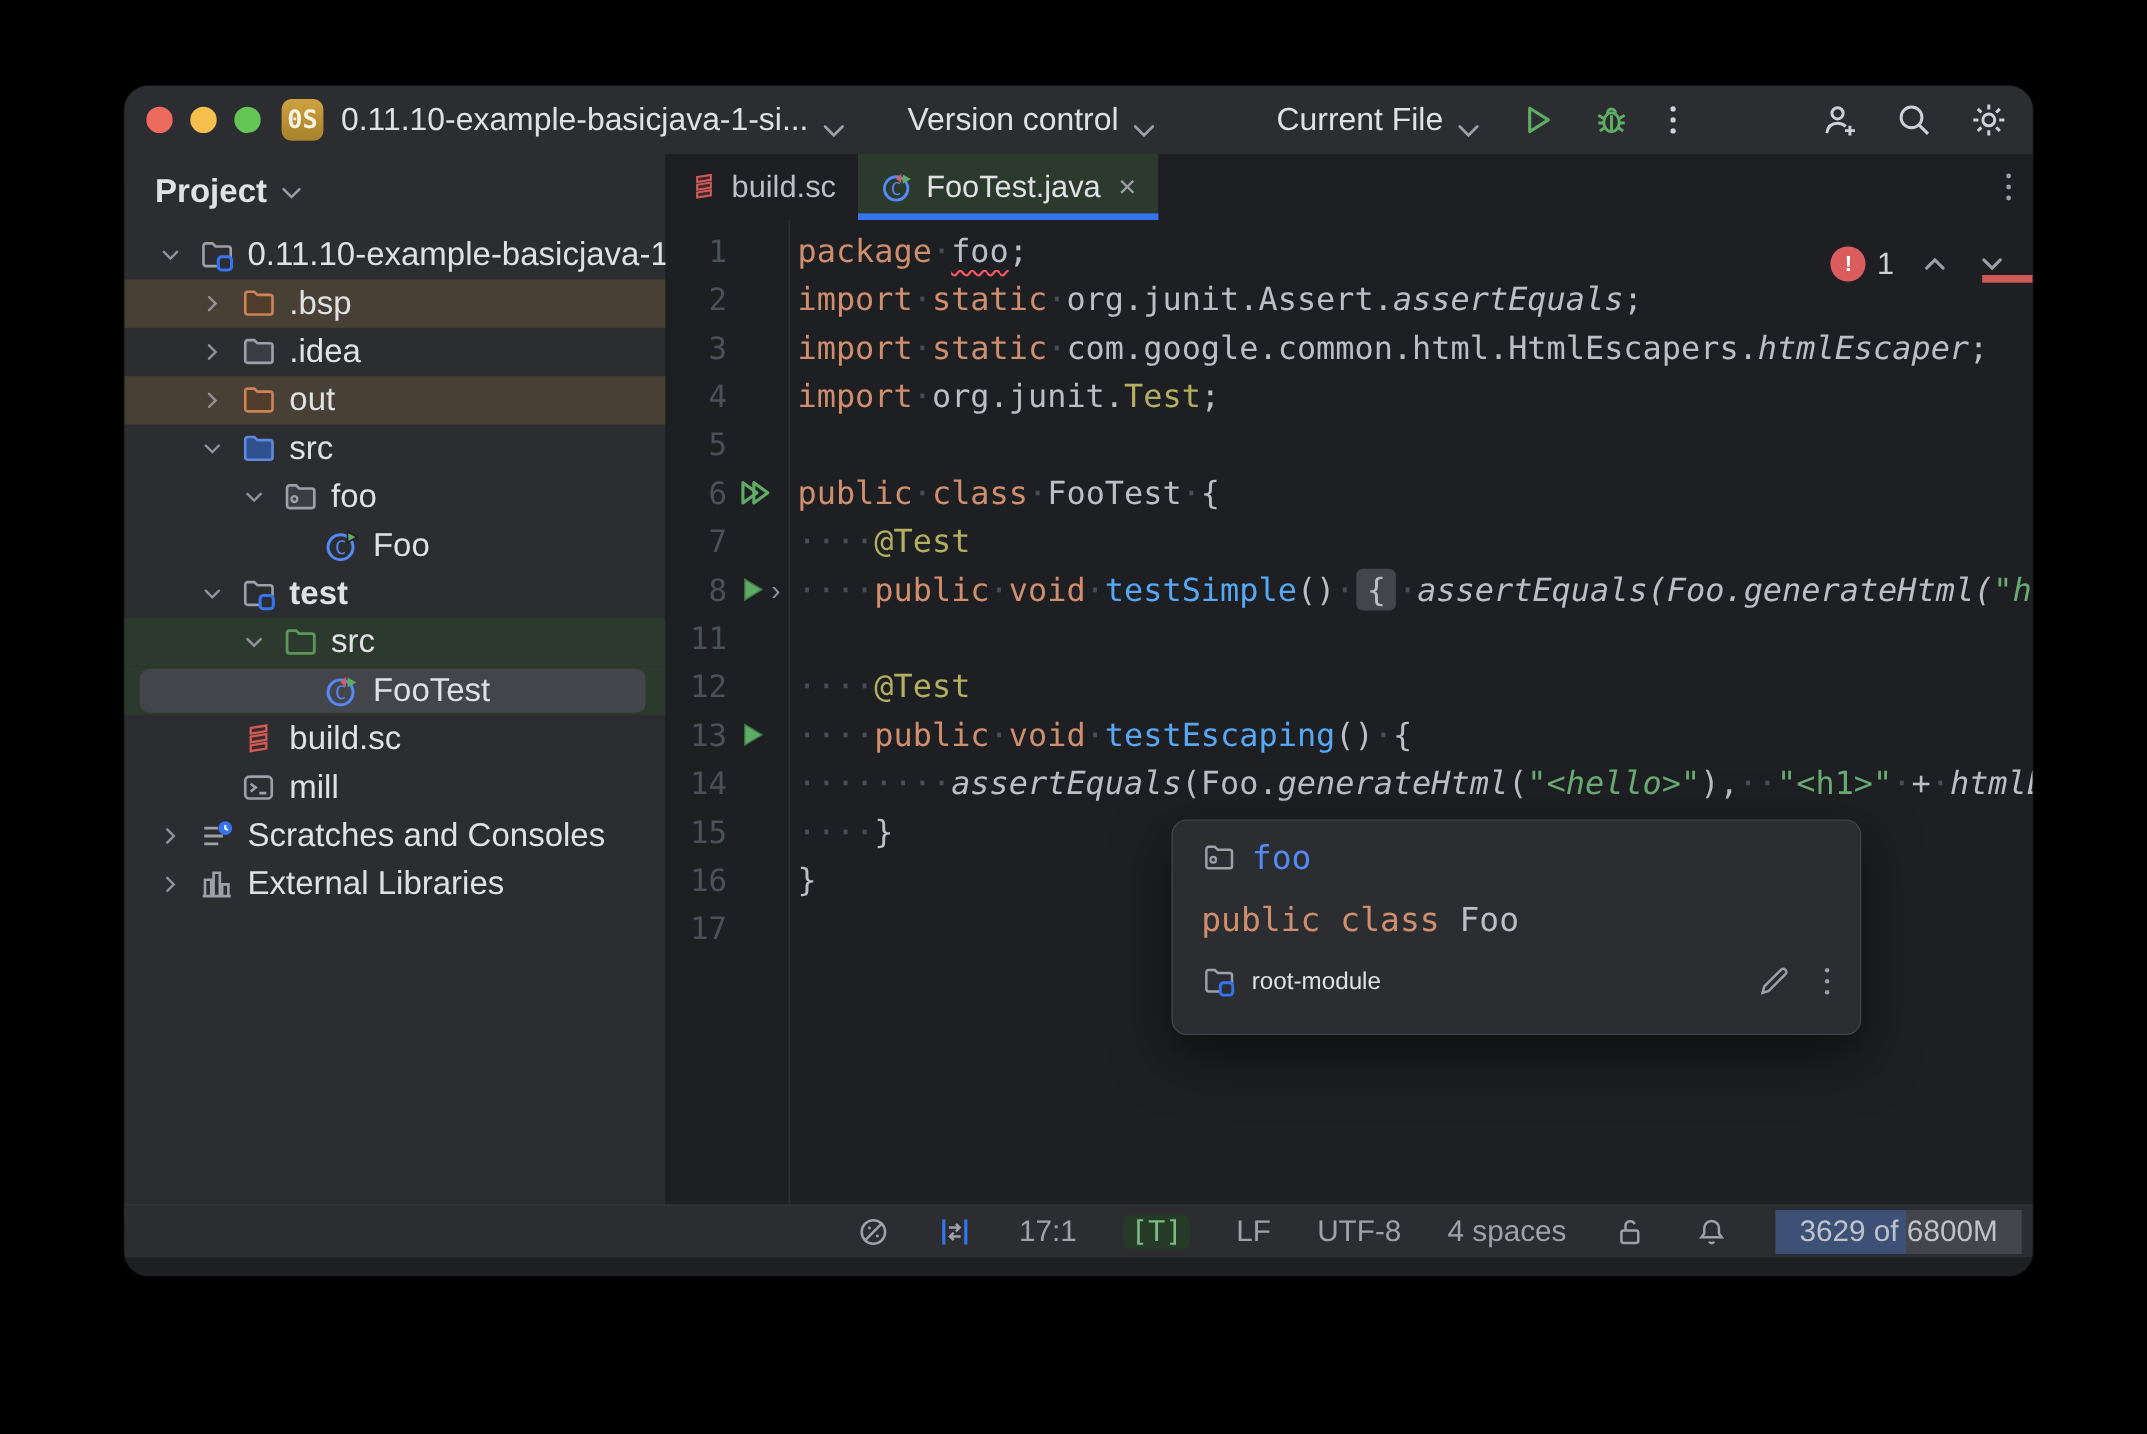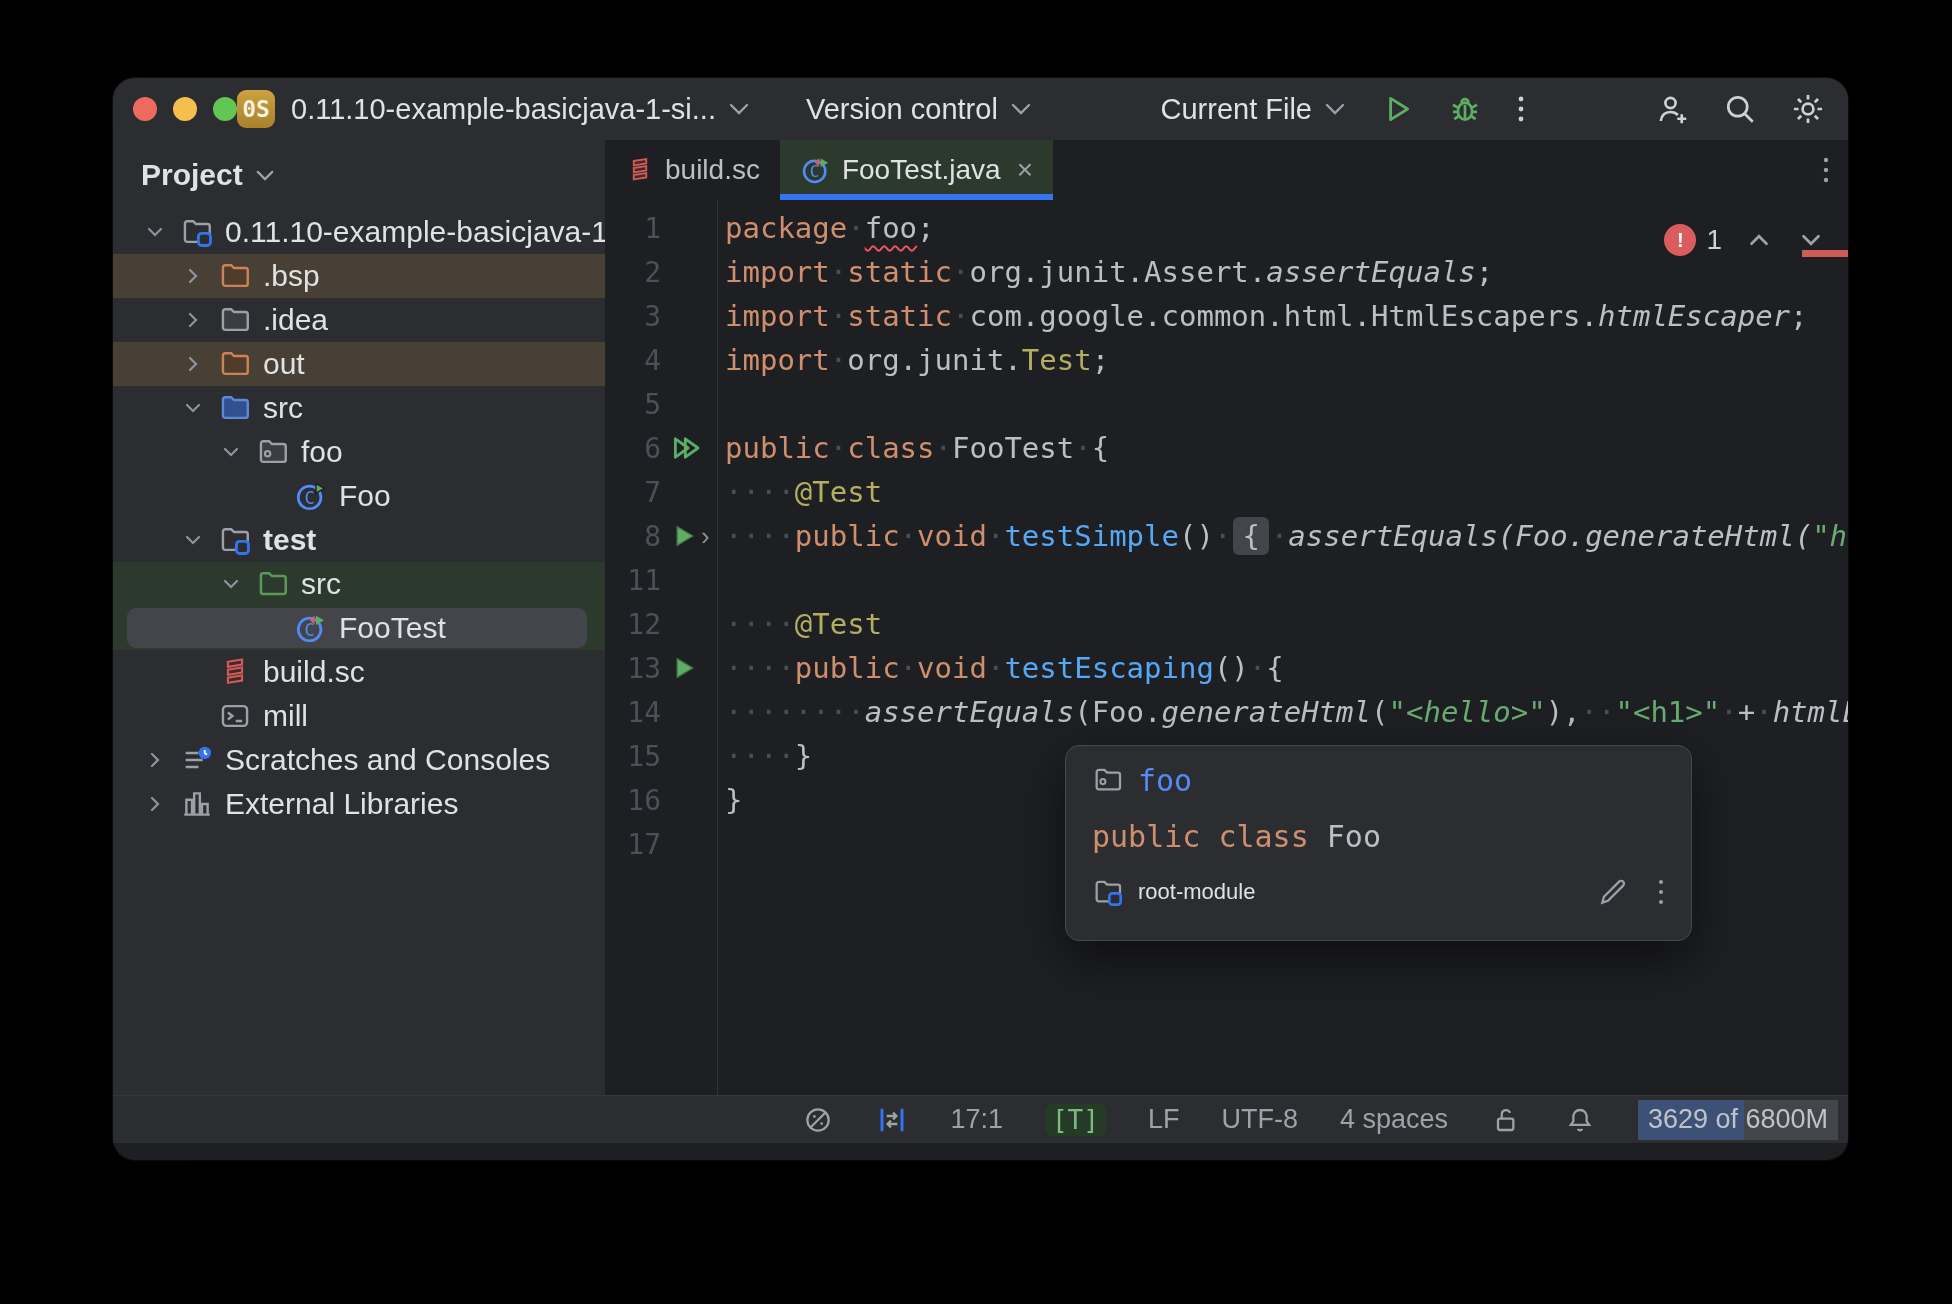--- a/index.html
+++ b/index.html
@@ -8,26 +8,26 @@
 
   .window { position:absolute; left:113px; top:78px; width:1735px; height:1082px;
             background:#1e1f22; border-radius:22px; overflow:hidden;
             box-shadow:0 24px 70px rgba(0,0,0,.6), 0 0 0 1px rgba(255,255,255,.07); }
 
   
   .titlebar { position:relative; height:62px; background:#2b2d30; display:flex; align-items:center; }
   .lights { display:flex; gap:16px; padding-left:20px; align-items:center; }
   .light { width:24px; height:24px; border-radius:50%; }
   .light.r{ background:#ed6a5f; } .light.y{ background:#f5bf4e; } .light.g{ background:#62c554; }
-  .app-badge { margin-left:0; width:38px; height:38px; border-radius:9px;
+  .app-badge { margin-left:19px; width:38px; height:38px; border-radius:9px;
                background:linear-gradient(180deg,#cda23f,#a8812c);
                color:#f8f3e2; font-family:"DejaVu Sans Mono",monospace; font-weight:bold;
                font-size:23px; display:flex; align-items:center; justify-content:center; }
   .tb-text { color:#dfe1e5; font-size:29px; }
-  .tb-item { display:flex; align-items:center; gap:12px; margin-left:16px; cursor:default; }
+  .tb-item { display:flex; align-items:flex-end; gap:12px; margin-left:16px; cursor:default; }
   .chev-d svg { display:block; }
   .vcs { margin-left:56px; }
   .tb-mid { position:absolute; right:322px; top:0; height:62px; display:flex; align-items:center; gap:34px; }
   .tb-right { position:absolute; right:22px; top:0; height:62px; display:flex; align-items:center; gap:32px; }
   .icon-btn { display:flex; align-items:center; justify-content:center; }
 
   
   .content { position:absolute; top:62px; left:0; right:0; bottom:48px; display:flex; }
 
   
@@ -87,21 +87,21 @@
   .pmodule { color:#dfe1e5; font-size:22px; }
   .spacer { flex:1; }
 
   
   .statusbar { position:absolute; left:0; right:0; bottom:17px; height:48px; background:#2b2d30;
                border-top:1px solid #35373b; display:flex; align-items:center; justify-content:flex-end;
                gap:42px; padding-right:10px; color:#9ea2a8; font-size:27px; }
   .sb-item { display:flex; align-items:center; }
   .t-badge { background:#263a28; border-radius:7px; padding:1px 7px; color:#7cba80;
              font-family:"DejaVu Sans Mono",monospace; font-size:26px; }
-  .memory { position:relative; width:200px; height:40px; background:#43454a; overflow:hidden;
+  .memory { position:relative; width:224px; height:40px; background:#43454a; overflow:hidden;
             display:flex; align-items:center; justify-content:center; }
   .memory .fill { position:absolute; left:0; top:0; bottom:0; width:53%; background:#3d5176; }
   .memory .mtext { position:relative; z-index:1; color:#bfc3c9; font-size:27px; }
 
   svg { display:block; }
 </style>
 </head>
 <body>
 
 <div class="window">

